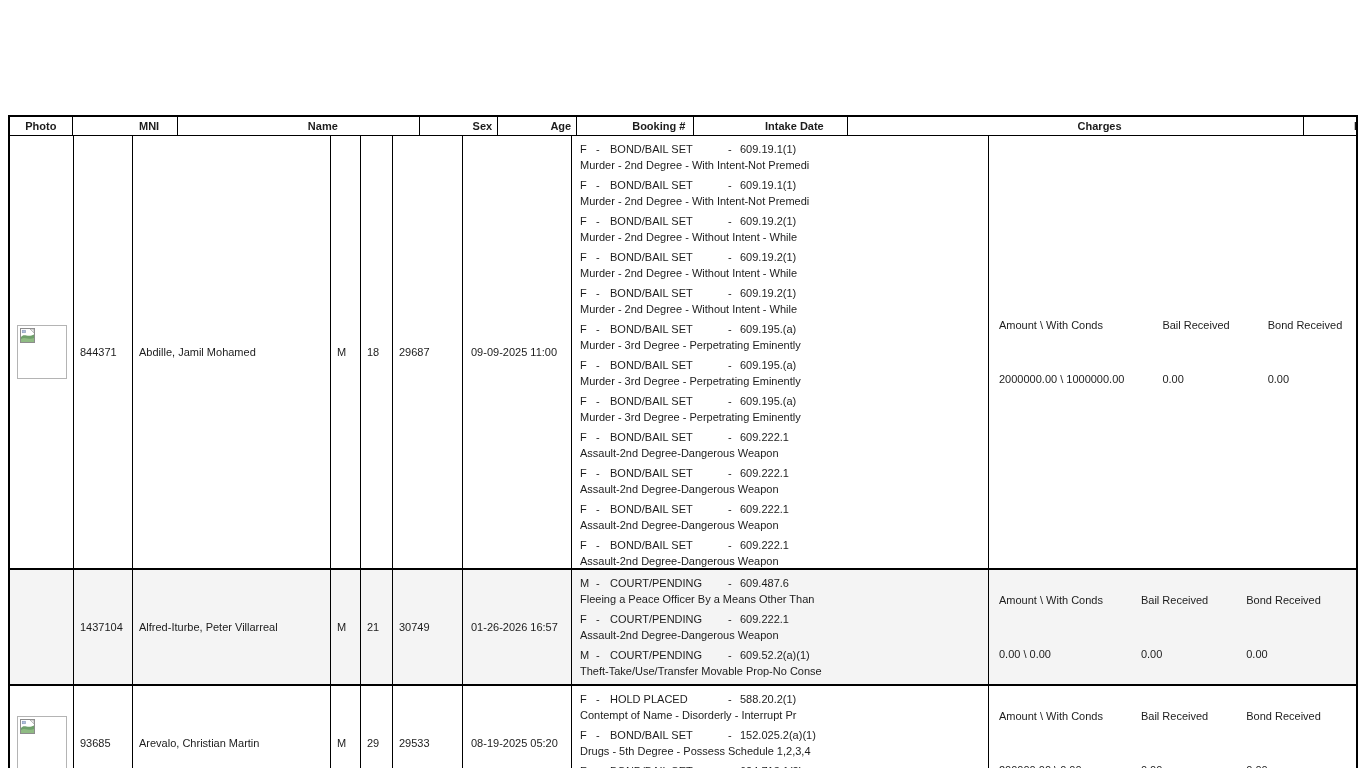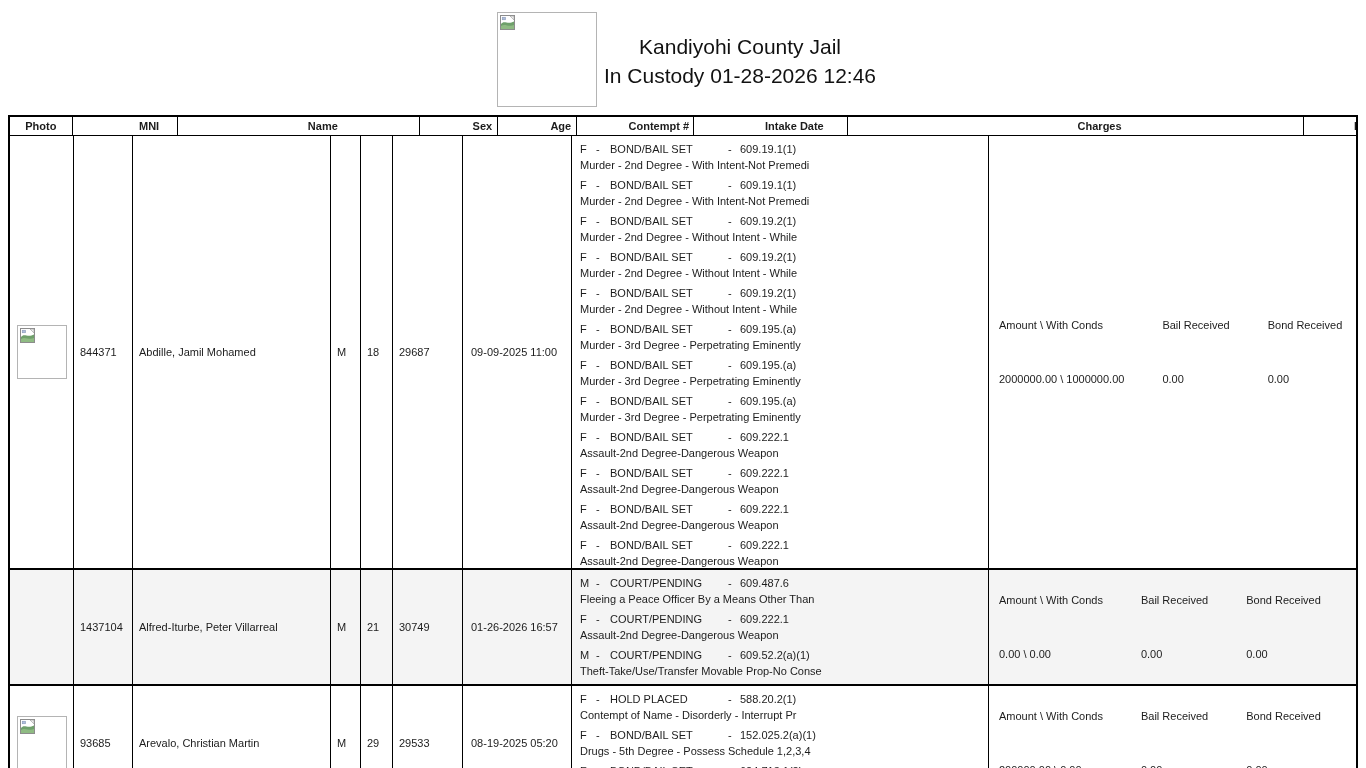--- a/index.html
+++ b/index.html
@@ -50,47 +50,30 @@
   
   .bail-cell { display: flex; align-items: center; padding-left: 10px; }
   .bail-grid { display: grid; grid-template-columns: max-content max-content max-content;
     column-gap: 14px; row-gap: 8px; line-height: 16px; gap: 38px; }
 </style>
 </head>
 <body>
 
 <div class="page">
 
-  <div class="report-header">
-    <div class="header-img-box">
-
-  <svg class="broken-img" viewBox="0 0 15 15">
-    <rect x="0.5" y="0.5" width="14" height="14" fill="#ffffff" stroke="#8c8c8c" stroke-width="1"></rect>
-    <path d="M10 1 L14 1 L14 5 Z" fill="#ededed" stroke="#9a9a9a" stroke-width="0.6"></path>
-    <rect x="2.2" y="2.2" width="3.4" height="2.6" fill="#aebfdd" stroke="#8090b0" stroke-width="0.5"></rect>
-    <path d="M1 9 C 4 4.5, 7.5 10, 14 6.5 L14 14 L1 14 Z" fill="#6fa06b"></path>
-    <path d="M1 11 C 5 8, 9 12.5, 14 10 L14 14 L1 14 Z" fill="#8fbb83"></path>
-  </svg>
-
-    </div>
-    <div class="header-title-block">
-      <div>Kandiyohi County Jail</div>
-      <div>In Custody 01-28-2026 12:46</div>
-    </div>
-  </div>
 
   <div class="roster">
 
     <div class="t-row head-row">
       <div class="t-cell c-photo">Photo</div>
       <div class="t-cell c-mni">MNI</div>
       <div class="t-cell c-name">Name</div>
       <div class="t-cell c-sex">Sex</div>
       <div class="t-cell c-age">Age</div>
-      <div class="t-cell c-book">Contempt #</div>
+      <div class="t-cell c-book">Booking #</div>
       <div class="t-cell c-intake">Intake Date</div>
       <div class="t-cell c-charges">Charges</div>
       <div class="t-cell c-bail">Bail\Bond</div>
     </div>
 
     <div class="t-row body-row r1">
       <div class="t-cell c-photo photo-cell">
         <div class="photo-box">
   <svg class="broken-img" viewBox="0 0 15 15">
     <rect x="0.5" y="0.5" width="14" height="14" fill="#ffffff" stroke="#8c8c8c" stroke-width="1"></rect>

